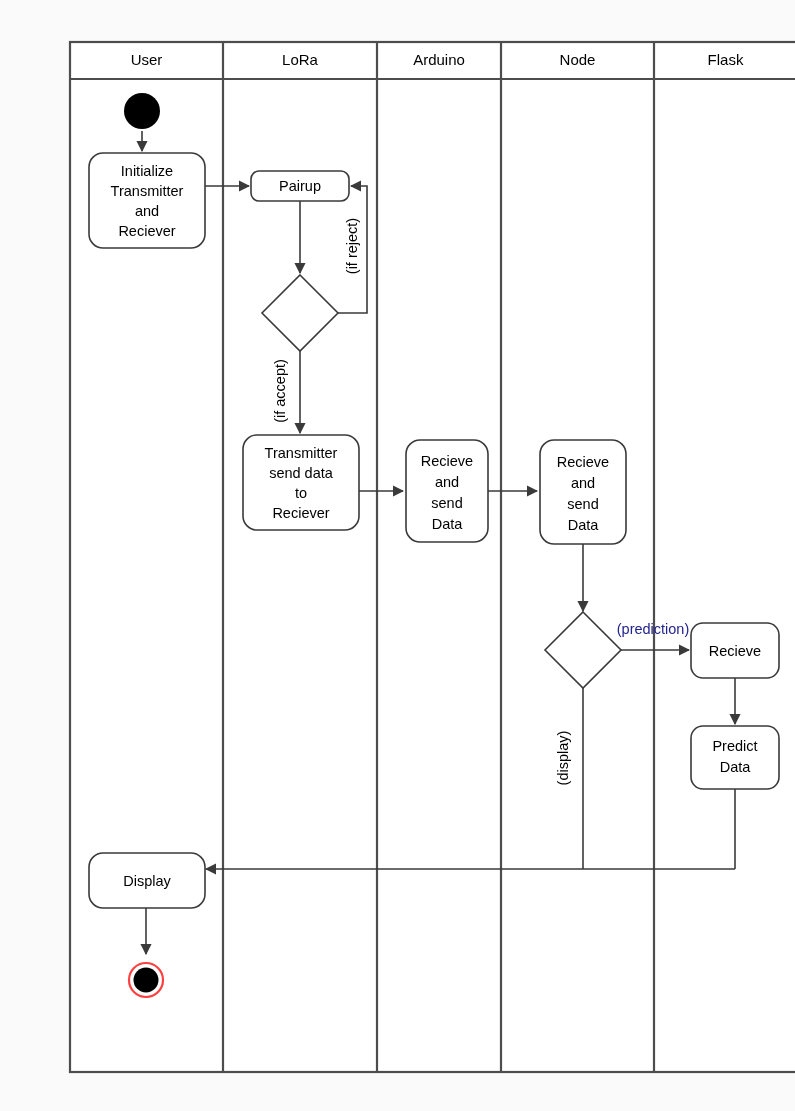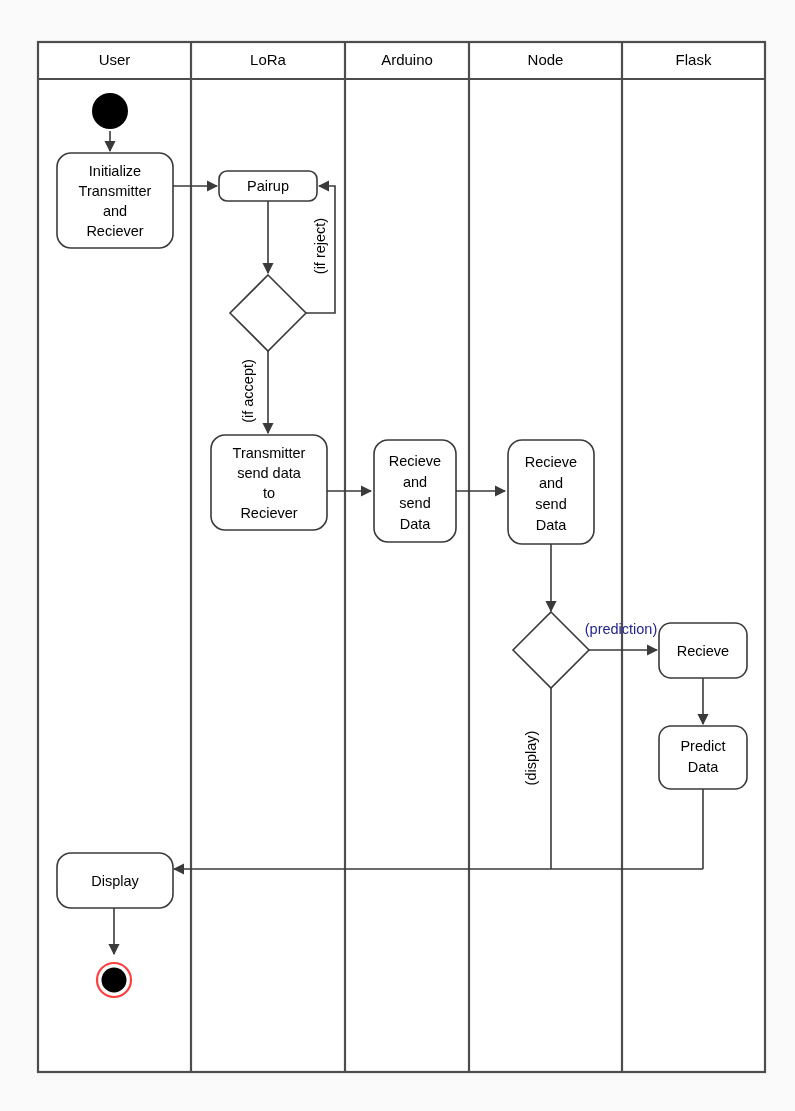--- a/index.html
+++ b/index.html
@@ -10,20 +10,21 @@
     width: 795px;
     height: 1111px;
     overflow: hidden;
     font-family: "Liberation Sans", sans-serif;
   }
   #diagram-root {
     position: relative;
     width: 677px;
     height: 1111px;
     background: #fafafa;
+    padding-left: 32px;
   }
   svg#activity-diagram {
     display: block;
     width: 795px;
     height: 1111px;
   }
   .lane-frame {
     fill: #ffffff;
     stroke: #4d4d4d;
     stroke-width: 2.2;

